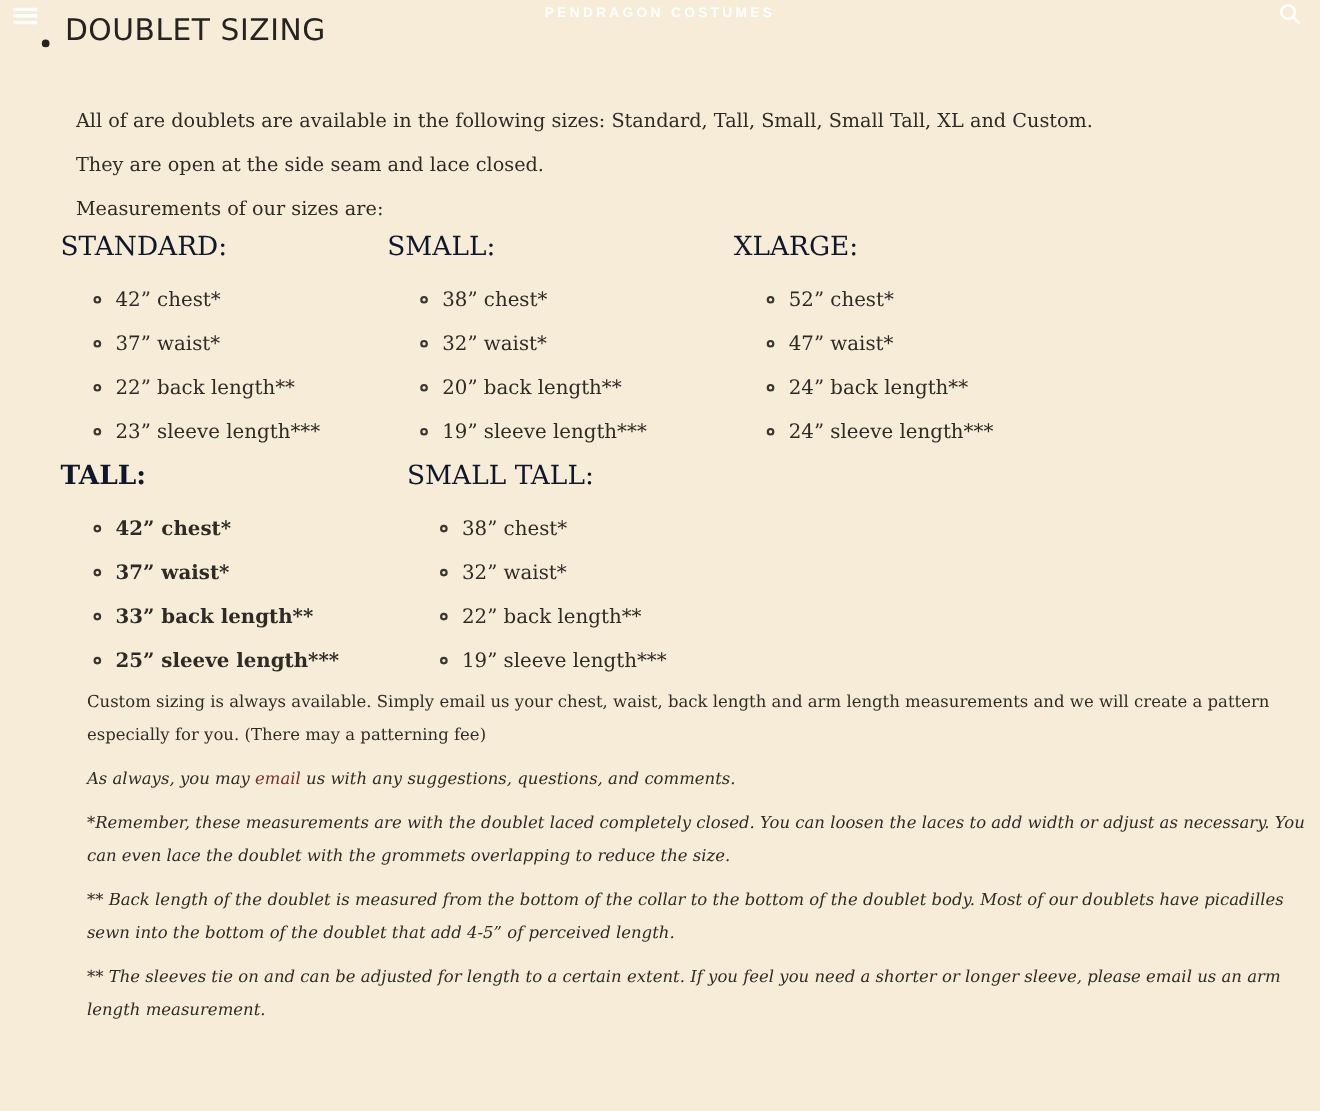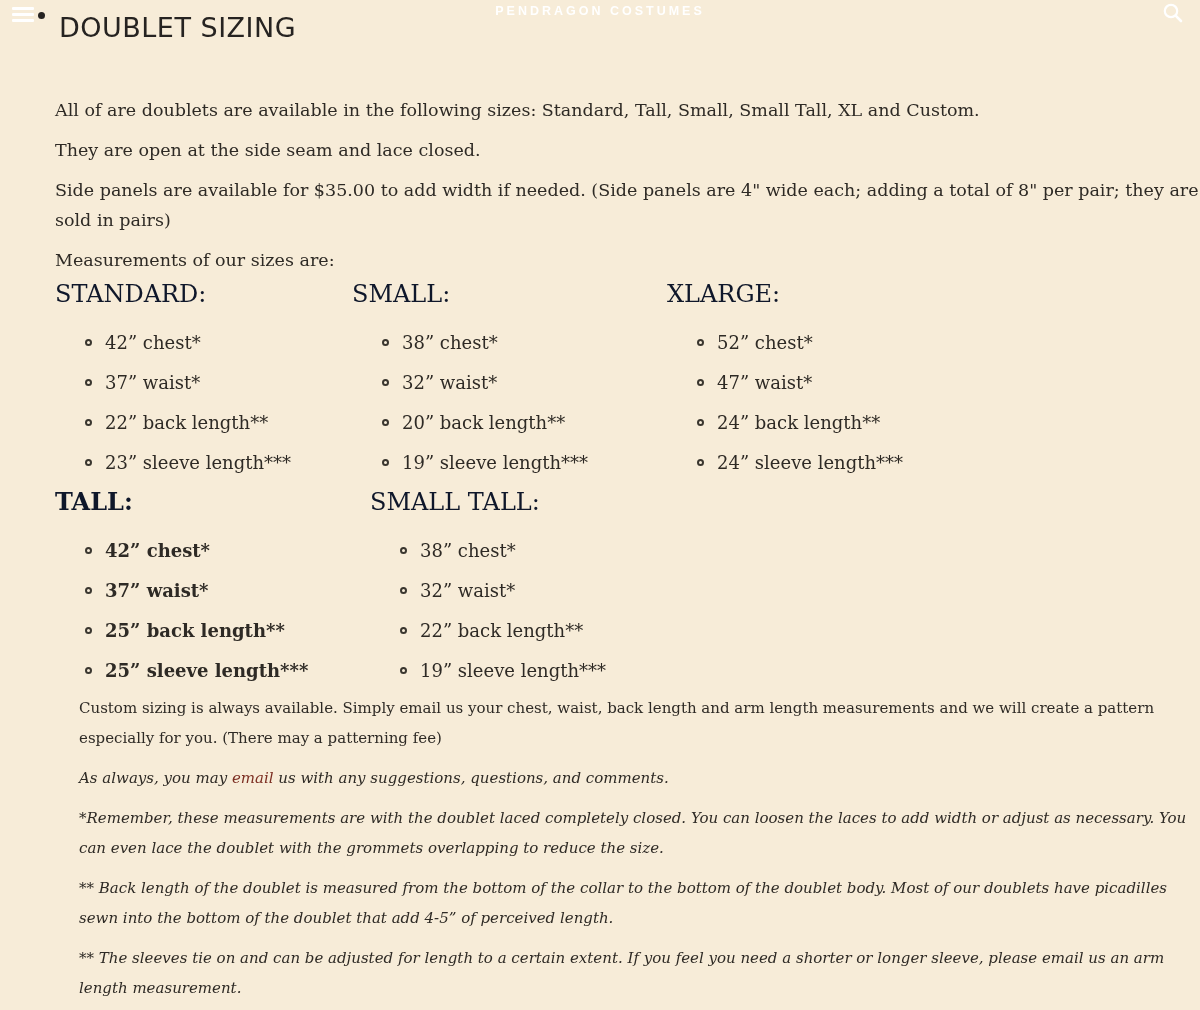--- a/index.html
+++ b/index.html
@@ -25,36 +25,36 @@
     letter-spacing:3px;
     color:#ffffff;
   }
   .search-btn { position:absolute; right:16px; top:2px; width:22px; height:22px; cursor:pointer; }
 
   
   .main { position:absolute; top:0; left:0; width:1200px; }
 
   .page-title-row {
     margin:12px 0 0 38px;
-    display:flex; align-items:flex-start;
+    display:flex; align-items:flex-end;
   }
   .title-bullet {
     width:7px; height:7px; border-radius:50%;
     background:#262321; margin-right:14px; flex:0 0 auto;
   }
   .page-title {
     font-family:"DejaVu Sans", sans-serif;
     font-weight:400;
     font-size:27px;
     letter-spacing:0.5px;
     color:#262321;
   }
 
   .body-p {
-    margin-left:55px;
+    margin-left:69px;
     font-size:17.5px;
     line-height:30px;
     max-width:1145px;
   }
   .p1 { margin-top:52px; }
   .p2 { margin-top:10px; }
   .p3 { margin-top:10px; }
   .p4 { margin-top:10px; margin-bottom:8px; }
 
   
@@ -109,21 +109,20 @@
 
 <div class="main">
 
   <div class="page-title-row">
     <span class="title-bullet"></span>
     <h1 class="page-title">DOUBLET SIZING</h1>
   </div>
 
   <p class="body-p p1">All of are doublets are available in the following sizes: Standard, Tall, Small, Small Tall, XL and Custom.</p>
   <p class="body-p p2">They are open at the side seam and lace closed.</p>
-  <p class="body-p p3">Side panels are available for $35.00 to add width if needed. (Side panels are 4" wide each; adding a total of 8" per pair; they are sold in pairs)</p>
   <p class="body-p p4">Measurements of our sizes are:</p>
 
   <div class="sizes-row">
 
     <div class="size-col-a">
       <div class="size-header">STANDARD:</div>
       <div class="size-list">
         <div class="size-item">
             <span class="circle-bullet"></span>
             <span>42” chest*</span>
@@ -196,21 +195,21 @@
         <div class="size-item">
             <span class="circle-bullet"></span>
             <span>42” chest*</span>
           </div>
         <div class="size-item">
             <span class="circle-bullet"></span>
             <span>37” waist*</span>
           </div>
         <div class="size-item">
             <span class="circle-bullet"></span>
-            <span>25” back length**</span>
+            <span>33” back length**</span>
           </div>
         <div class="size-item">
             <span class="circle-bullet"></span>
             <span>25” sleeve length***</span>
           </div>
       </div>
     </div>
 
     <div class="size-col-c">
       <div class="size-header">SMALL TALL:</div>

